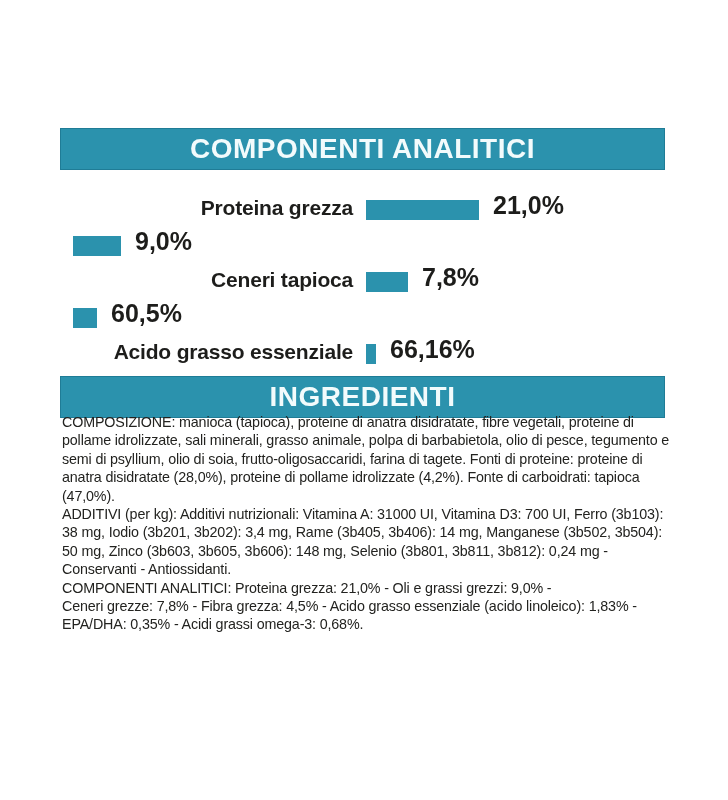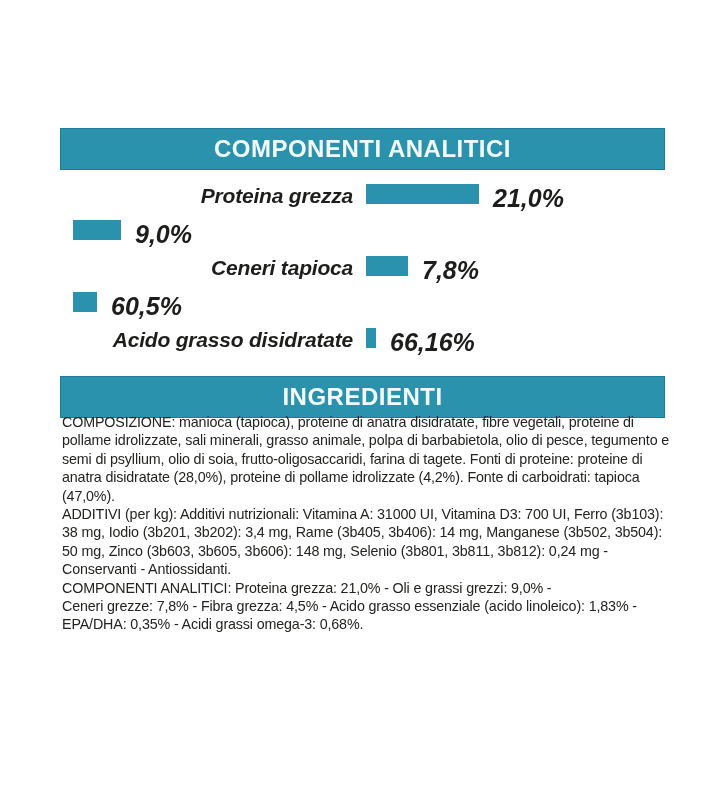--- a/index.html
+++ b/index.html
@@ -17,39 +17,38 @@
     position: absolute;
     left: 60px;
     width: 605px;
     height: 42px;
     background: #2B92AD;
     border: 1px solid #1f7c96;
     box-sizing: border-box;
     display: flex;
     align-items: center;
     justify-content: center;
-    font-size: 24px;
+    font-size: 28px;
     font-weight: bold;
     letter-spacing: 0.5px;
     color: #f2fbfc;
   }
   #header-analytic { top: 128px; }
   #header-ingredients { top: 376px; }
 
   .chart {
     position: absolute;
     top: 184px;
     left: 60px;
     width: 608px;
   }
   .crow {
     display: flex;
-    align-items: flex-start;
+    align-items: flex-end;
     height: 36px;
-    font-style: italic;
   }
   .clabel {
     flex: 0 0 293px;
     text-align: right;
     font-size: 21px;
     font-weight: bold;
     color: #1d1d1b;
     letter-spacing: -0.2px;
     white-space: nowrap;
   }
@@ -99,21 +98,21 @@
       <div class="crow">
         <div class="clabel">Ceneri tapioca</div>
         <div class="cbar" style="width: 42px; background: rgb(43, 146, 173);"></div>
         <div class="cvalue">7,8%</div>
       </div>
       <div class="crow">
         <div class="cbar" style="width: 24px; background: rgb(43, 146, 173);"></div>
         <div class="cvalue">60,5%</div>
       </div>
       <div class="crow">
-        <div class="clabel">Acido grasso disidratate</div>
+        <div class="clabel">Acido grasso essenziale</div>
         <div class="cbar" style="width: 10px; background: rgb(43, 146, 173);"></div>
         <div class="cvalue">66,16%</div>
       </div>
     </div>
 
   <div class="section-header" id="header-ingredients">INGREDIENTI</div>
 
   <div class="body-text">
     <p>COMPOSIZIONE: manioca (tapioca), proteine di anatra disidratate, fibre vegetali, proteine di pollame idrolizzate, sali minerali, grasso animale, polpa di barbabietola, olio di pesce, tegumento e semi di psyllium, olio di soia, frutto-oligosaccaridi, farina di tagete. Fonti di proteine: proteine di anatra disidratate (28,0%), proteine di pollame idrolizzate (4,2%). Fonte di carboidrati: tapioca (47,0%).</p>
     <p>ADDITIVI (per kg): Additivi nutrizionali: Vitamina A: 31000 UI, Vitamina D3: 700 UI, Ferro (3b103): 38 mg, Iodio (3b201, 3b202): 3,4 mg, Rame (3b405, 3b406): 14 mg, Manganese (3b502, 3b504): 50 mg, Zinco (3b603, 3b605, 3b606): 148 mg, Selenio (3b801, 3b811, 3b812): 0,24 mg - Conservanti - Antiossidanti.</p>

